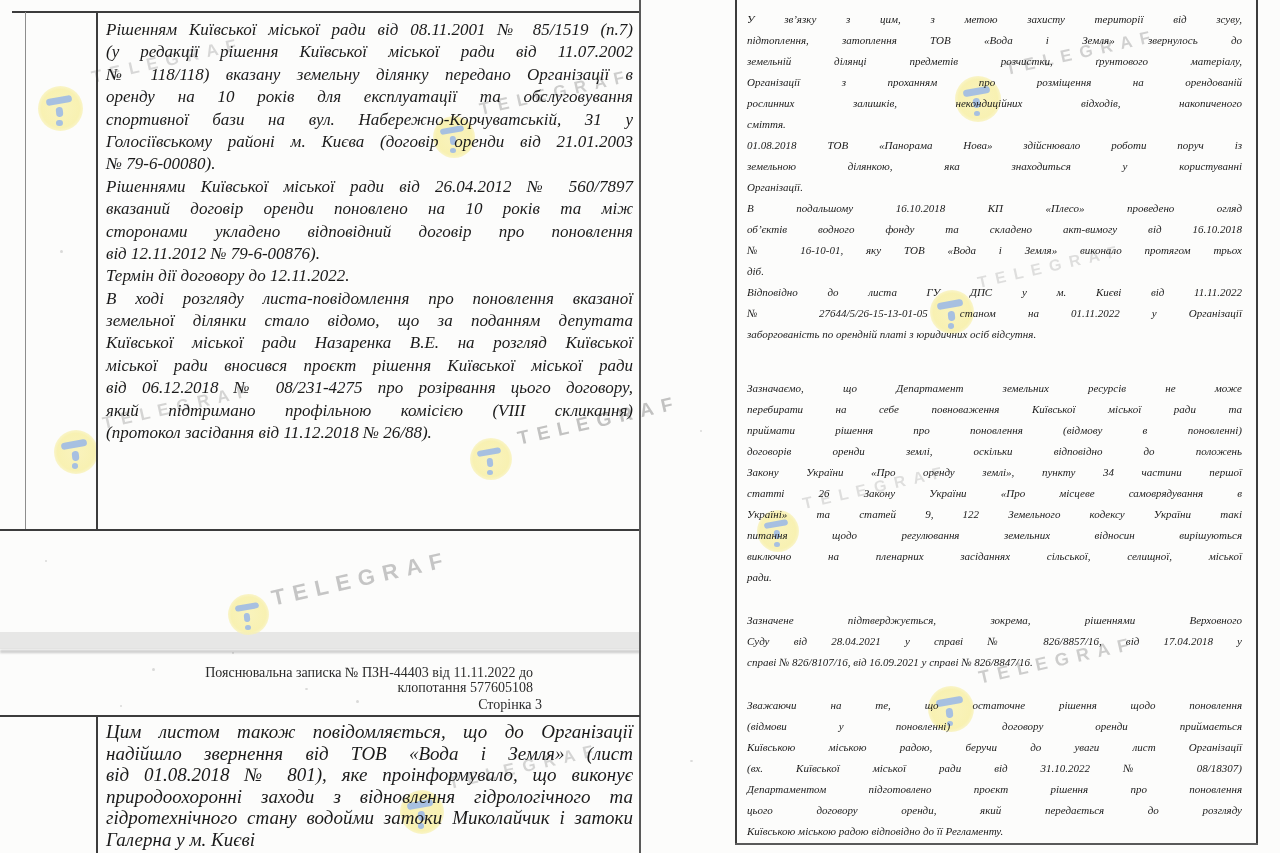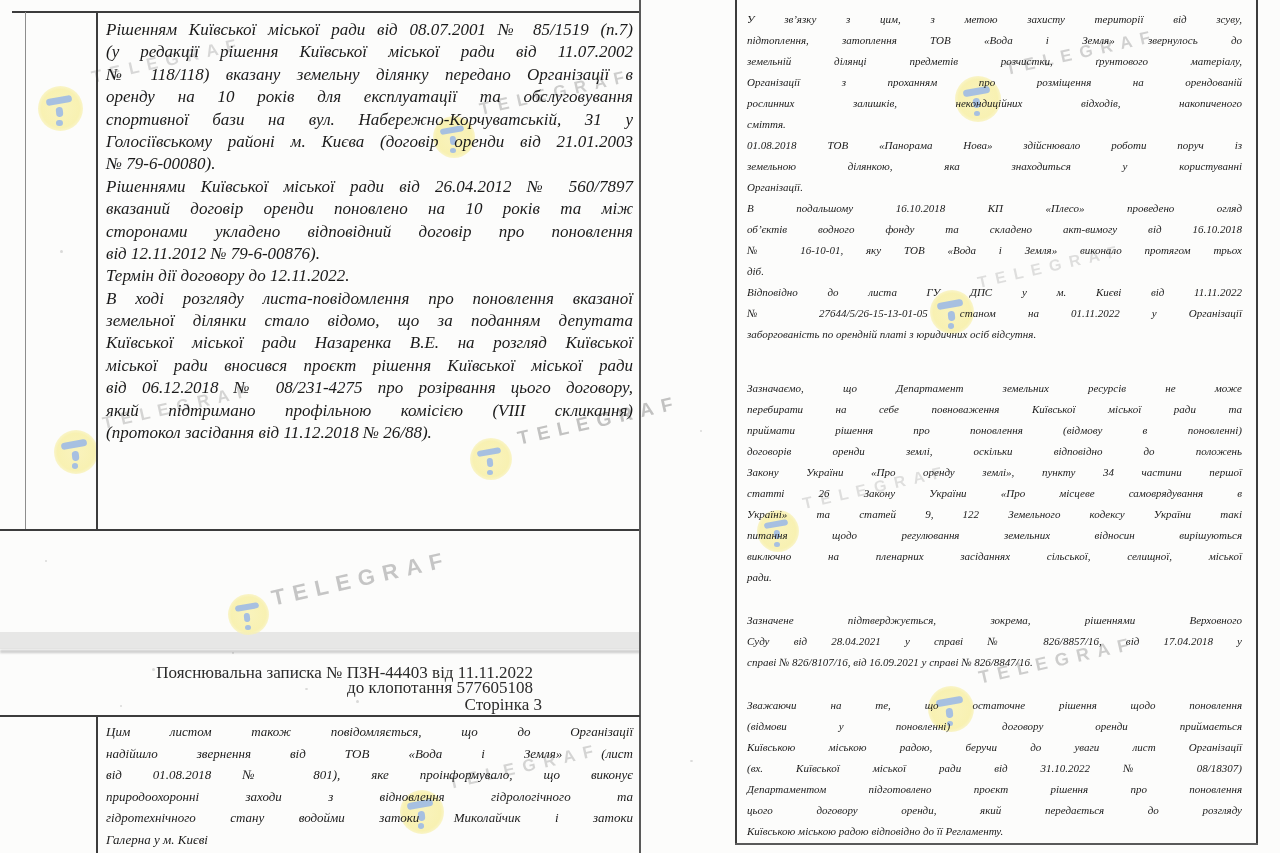--- a/index.html
+++ b/index.html
@@ -24,29 +24,29 @@
   
   .gray-bar{position:absolute;left:0;top:632px;width:640px;height:17px;background:#e7e7e6;z-index:0;}
   .gray-smudge{position:absolute;left:0;top:650px;width:640px;height:3px;background:rgba(110,110,110,.35);filter:blur(1px);z-index:0;}
 
   
   .doc-text{position:absolute;font-style:italic;color:var(--ink);}
   .doc-text .line{text-align:justify;text-align-last:justify;white-space:nowrap;overflow:visible;}
   .doc-text .line.last{text-align-last:left;}
   #left-block1{left:106px;top:19px;width:527px;font-size:17px;}
   #left-block1 .line{height:22.4px;line-height:22.4px;}
-  #left-block2{left:106px;top:721px;width:527px;font-size:13px;}
+  #left-block2{left:106px;top:721px;width:527px;font-size:19px;}
   #left-block2 .line{height:21.5px;line-height:21.5px;}
   #right-col{left:747px;top:9px;width:495px;font-size:11px;}
   #right-col .line{height:21px;line-height:21px;}
   #right-col .para.g1{margin-top:33px;}
   #right-col .para.g2{margin-top:22px;}
 
   
-  .page-footer{position:absolute;left:150px;top:665px;width:392px;text-align:right;font-size:17px;line-height:15px;color:#2b2b2b;font-style:normal;z-index:2;}
+  .page-footer{position:absolute;left:150px;top:665px;width:392px;text-align:right;font-size:14px;line-height:15px;color:#2b2b2b;font-style:normal;z-index:2;}
   .page-footer .f2{margin-top:2px;padding-right:0;text-align:right;}
   .page-footer .f1{padding-right:9px;}
 
   
   .wm{position:absolute;}
   .wm-logo{position:absolute;border-radius:50%;background:radial-gradient(circle,#f9f3bd 0%,var(--wm-yellow) 60%,rgba(248,241,178,.35) 82%,rgba(248,241,178,0) 95%);}
   .wm-logo i{position:absolute;background:var(--wm-blue);opacity:.92;}
   .wm-logo .g1{left:17%;top:25%;width:58%;height:15%;border-radius:5px;transform:rotate(-10deg);}
   .wm-logo .g2{left:40%;top:47%;width:15%;height:22%;border-radius:4px;transform:rotate(-6deg);}
   .wm-logo .g3{left:41%;top:75%;width:14%;height:13%;border-radius:50%;}
@@ -172,21 +172,21 @@
 <div class="rule" style="left:96px;top:716px;width:2px;height:137px;"></div>
 <div class="rule" style="left:735px;top:0;width:2px;height:845px;"></div>
 <div class="rule" style="left:1256px;top:0;width:2px;height:845px;"></div>
 <div class="rule soft" style="left:735px;top:843px;width:523px;height:2px;"></div>
 
 <div class="txt-layer">
 
   <div>
     <div id="left-block1" class="doc-text">
         <div class="para">
-          <div class="line">Рішенням Київської міської ради від 08.07.2001 № 85/1519 (п.7)</div>
+          <div class="line">Рішенням Київської міської ради від 08.11.2001 № 85/1519 (п.7)</div>
           <div class="line">(у редакції рішення Київської міської ради від 11.07.2002</div>
           <div class="line">№ 118/118) вказану земельну ділянку передано Організації в</div>
           <div class="line">оренду на 10 років для експлуатації та обслуговування</div>
           <div class="line">спортивної бази на вул. Набережно-Корчуватській, 31 у</div>
           <div class="line">Голосіївському районі м. Києва (договір оренди від 21.01.2003</div>
           <div class="line last">№ 79-6-00080).</div>
         </div>
         <div class="para">
           <div class="line">Рішеннями Київської міської ради від 26.04.2012 № 560/7897</div>
           <div class="line">вказаний договір оренди поновлено на 10 років та між</div>

